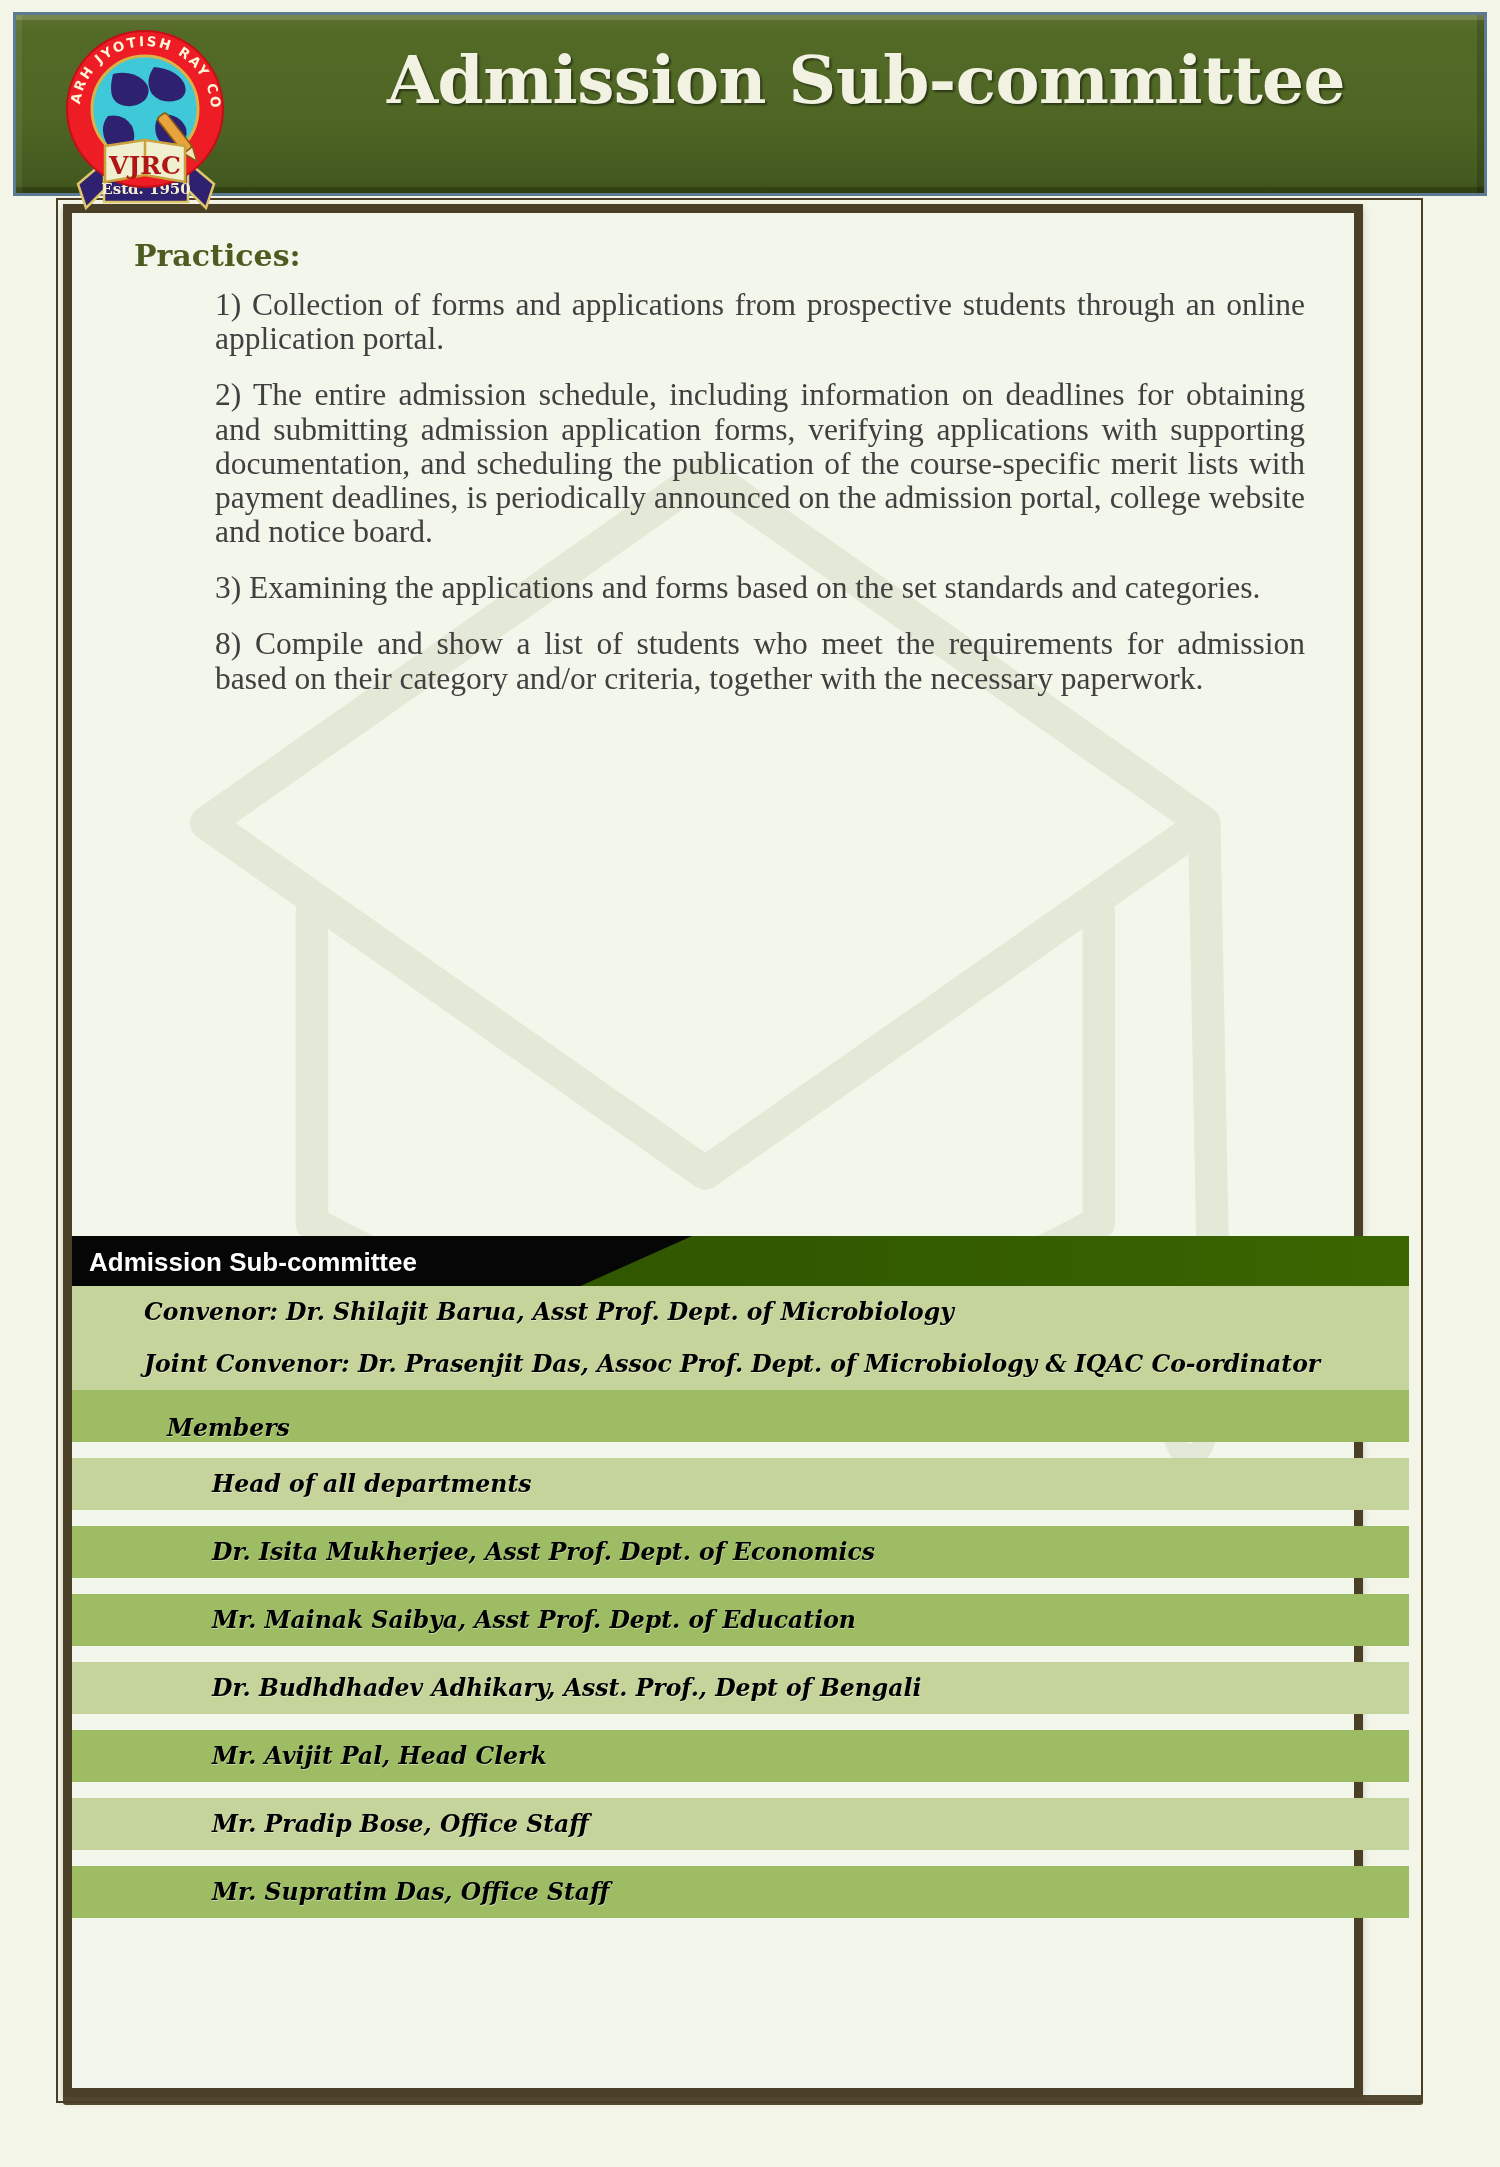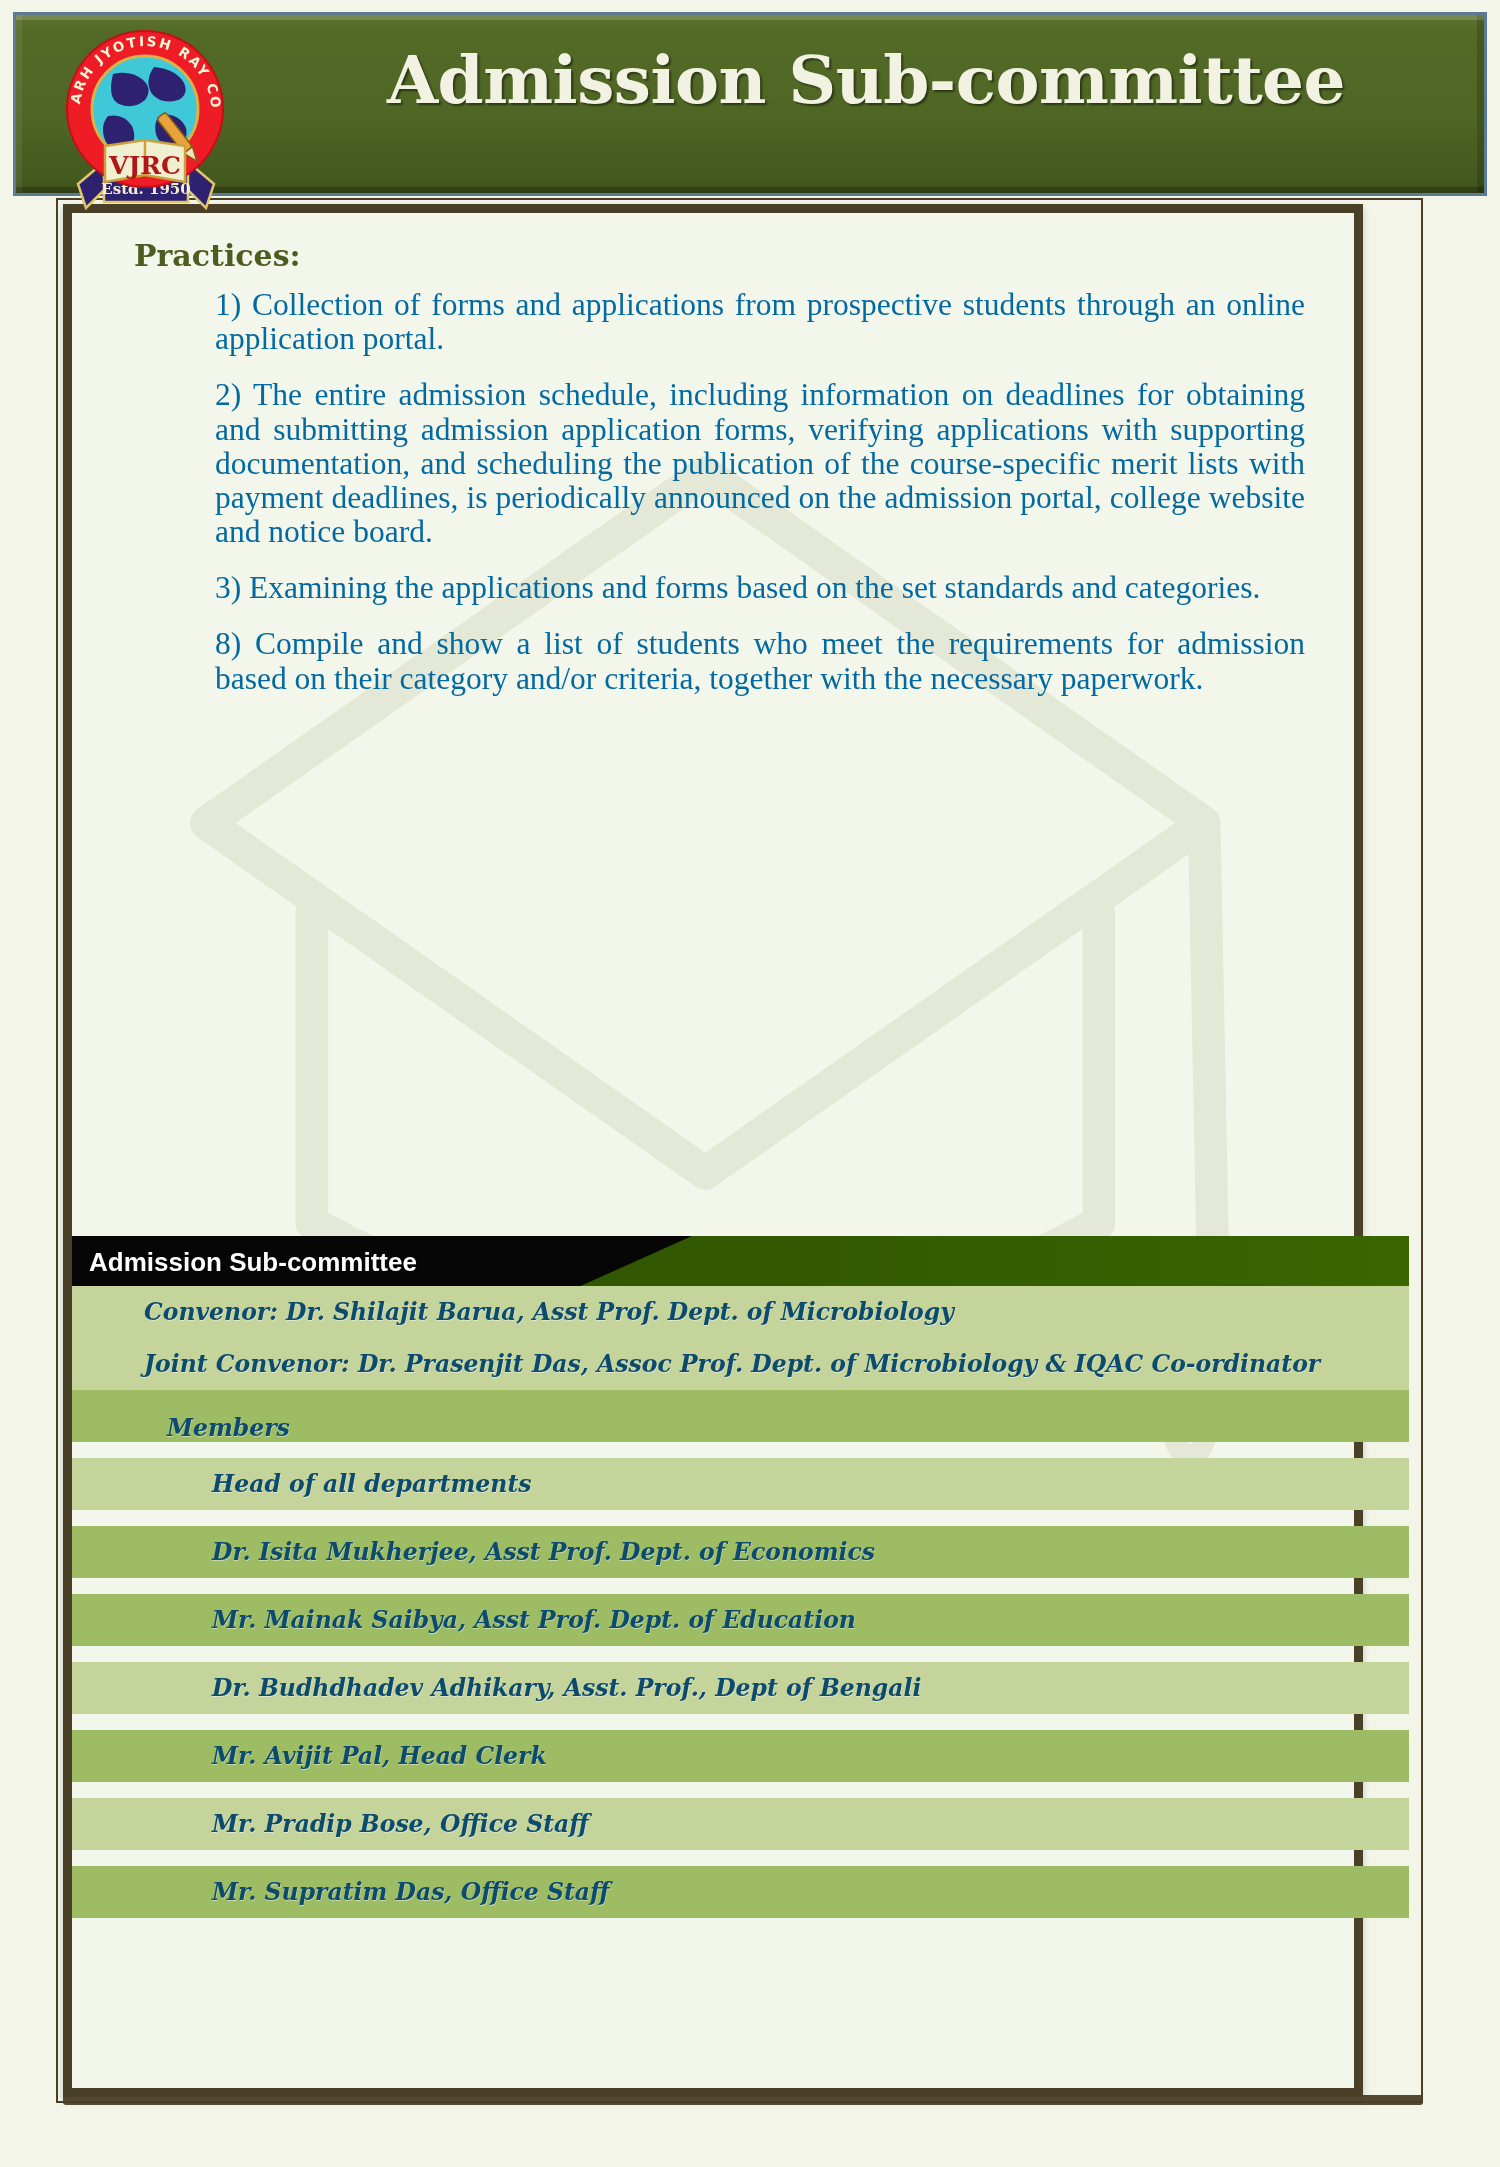--- a/index.html
+++ b/index.html
@@ -120,21 +120,21 @@
     position: absolute;
     left: 143px;
     top: 75px;
     width: 1090px;
   }
 
   .practice-item {
     font-family: "Liberation Serif", serif;
     font-size: 31.5px;
     line-height: 1.085;
-    color: #0369a1;
+    color: #404040;
     text-align: justify;
     text-justify: inter-word;
     margin-bottom: 22px;
   }
   .practice-item:last-child { margin-bottom: 0; }
 
   
   #committee-table {
     position: absolute;
     left: 0px;
@@ -170,21 +170,21 @@
   }
 
   .t-row {
     height: 52px;
     display: flex;
     align-items: center;
     font-family: "DejaVu Serif", serif;
     font-style: italic;
     font-weight: bold;
     font-size: 23.5px;
-    color: #0c4a6e;
+    color: #000000;
     white-space: nowrap;
     text-shadow: 0.5px 0.5px 0.5px rgba(255,255,255,0.45);
   }
   .t-row.light { background: #c4d49b; }
   .t-row.dark  { background: #9dbc63; }
   .t-row.lead  { padding-left: 72px; }
   .t-row.group { padding-left: 95px; align-items: flex-end; }
   .t-row.member{ padding-left: 140px; margin-top: 16px; }
   .t-row .cell { display: block; }
 

